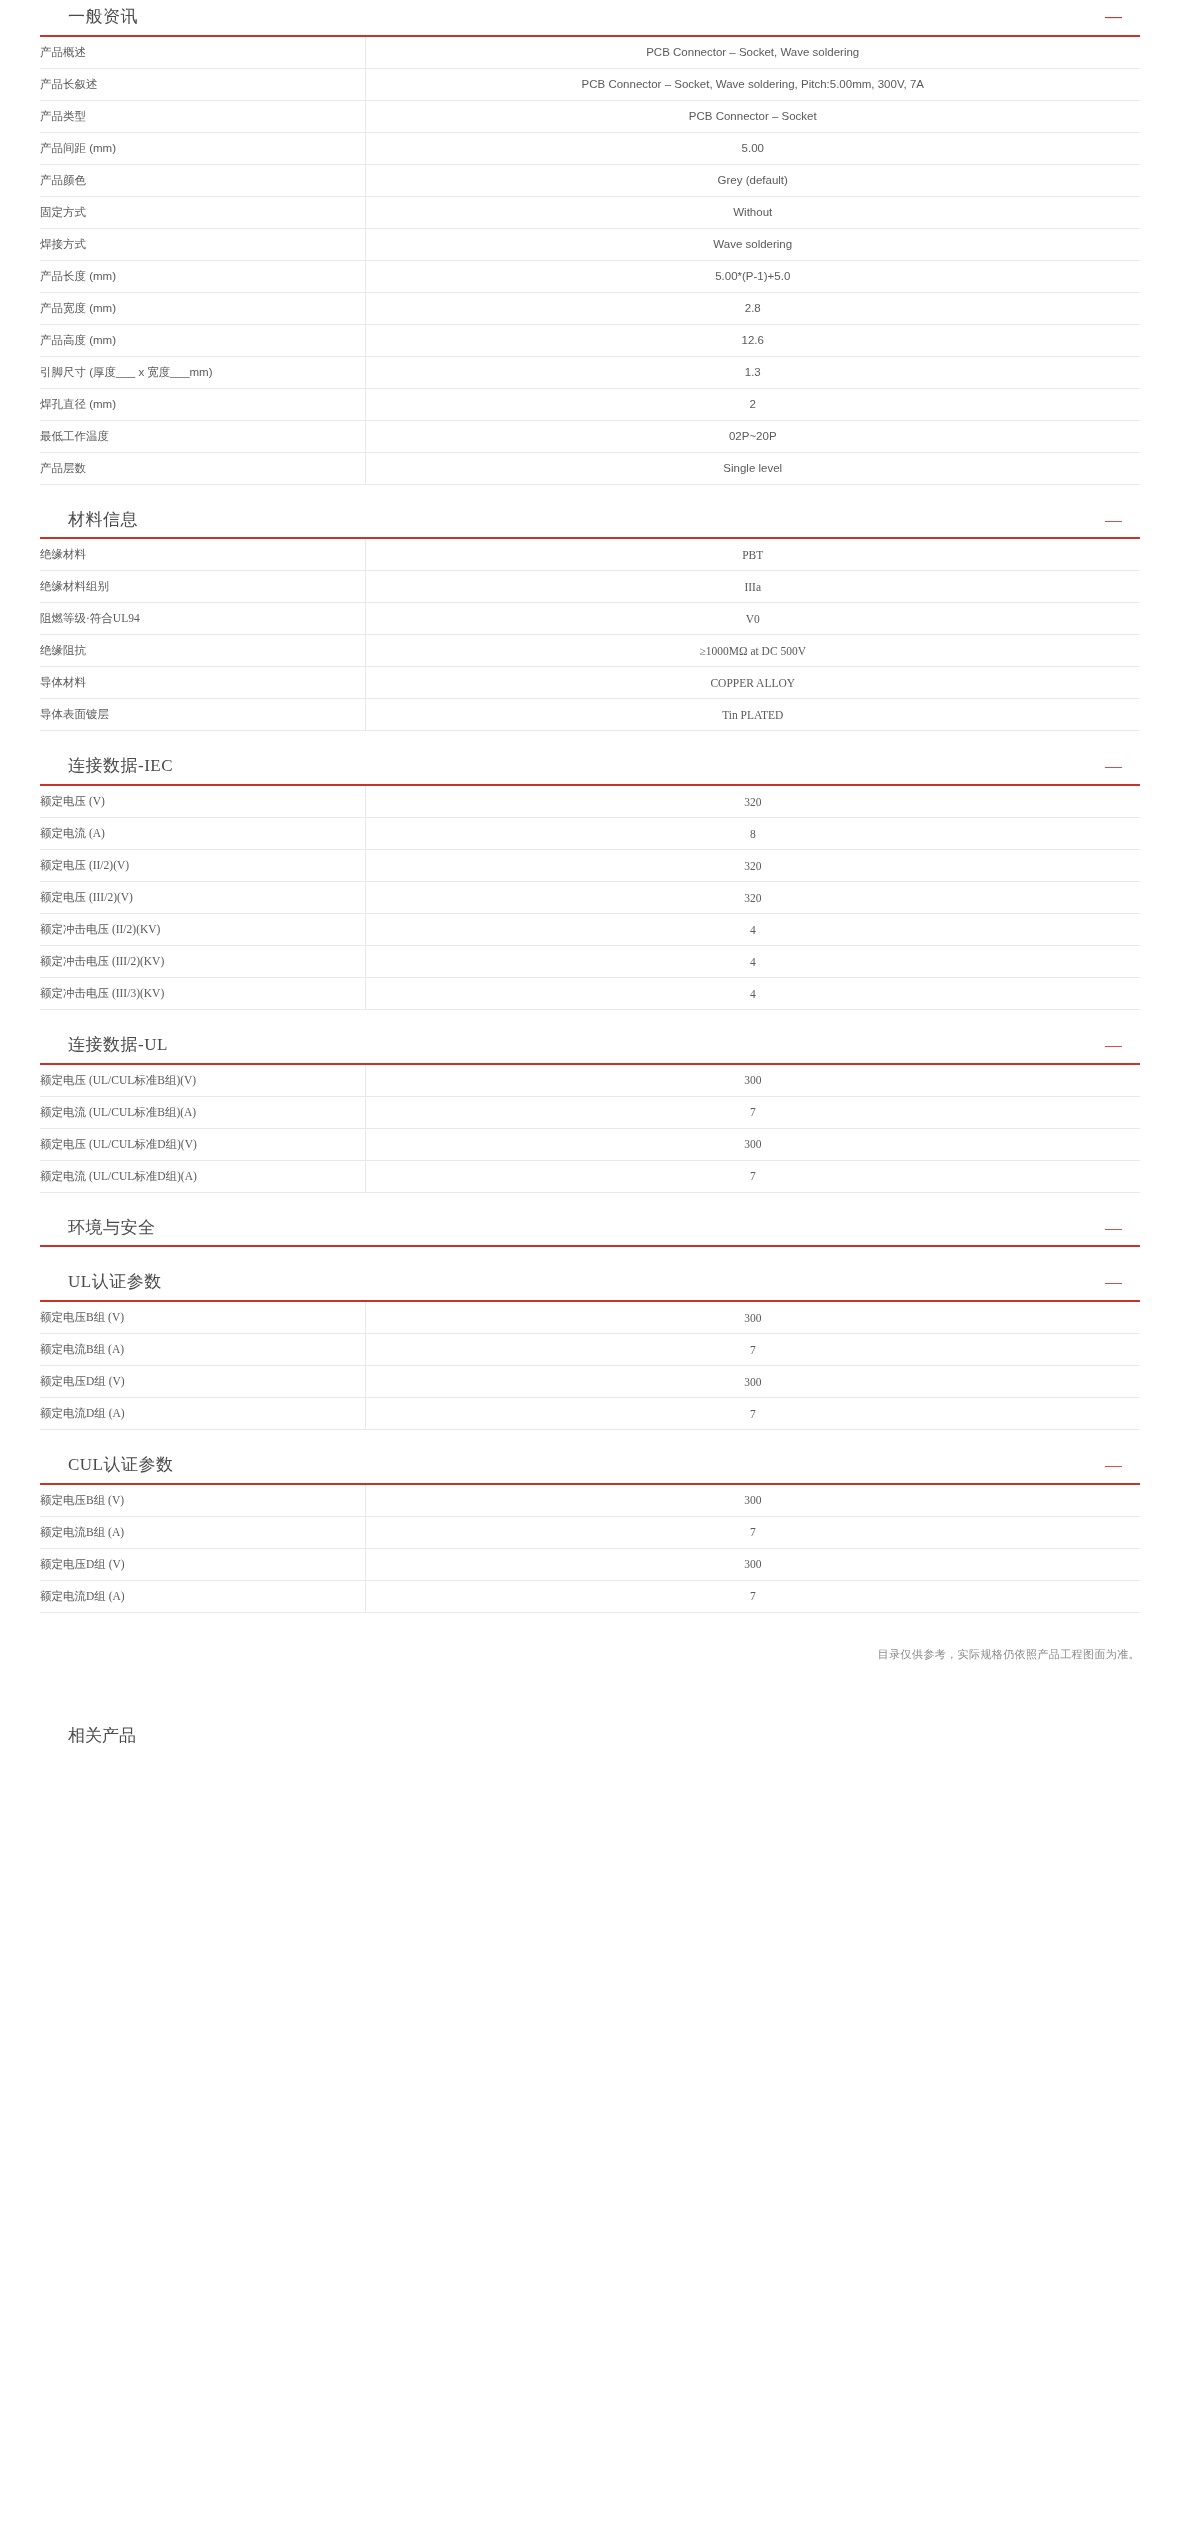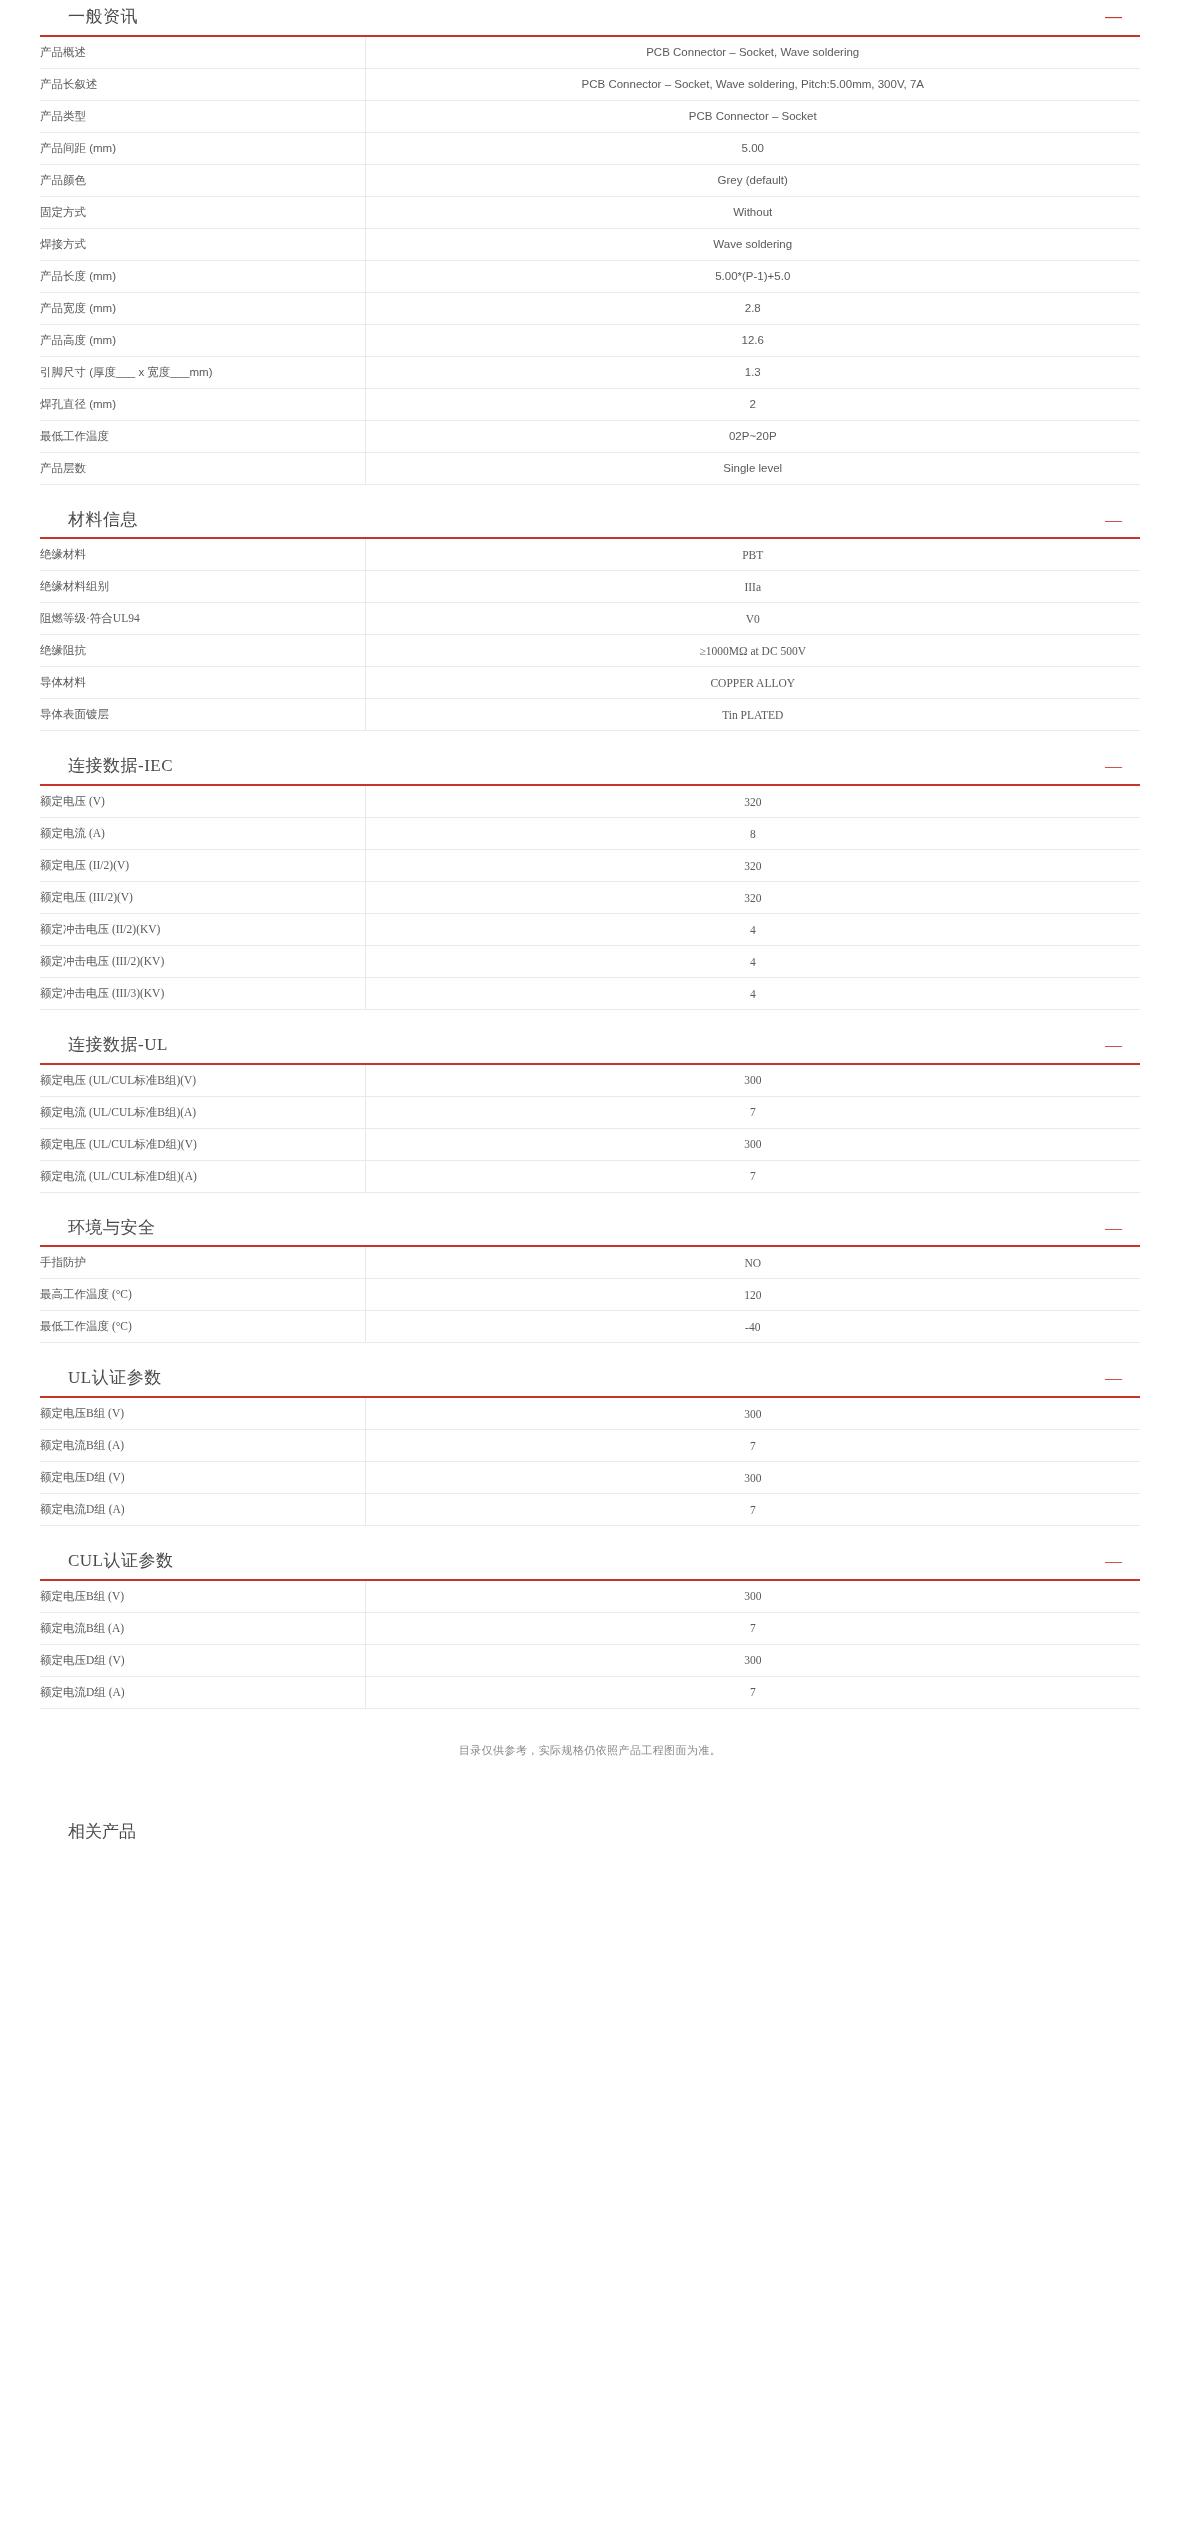--- a/index.html
+++ b/index.html
@@ -72,21 +72,21 @@
   }
   td.v {
     text-align: center;
     padding-left: 0;
     font-size: 11.5px;
     color: #555;
   }
   .footnote {
     width: 1100px;
     margin: 34px auto 0 auto;
-    text-align: center;
+    text-align: right;
     font-size: 11px;
     color: #8a8a8a;
     letter-spacing: 0.4px;
   }
   .related {
     width: 1100px;
     margin: 62px auto 0 auto;
     padding: 0 0 0 28px;
     font-size: 17px;
     color: #4a4a4a;
@@ -261,36 +261,20 @@
               <td class="v">7</td>
             </tr>
           </tbody>
         </table>
       </div>
       <div class="section">
         <div class="sec-head">
           <div class="sec-title">环境与安全</div>
           <div class="sec-toggle">—</div>
         </div>
-        <table class="spec">
-          <tbody>
-            <tr>
-              <td class="k">手指防护</td>
-              <td class="v">NO</td>
-            </tr>
-            <tr>
-              <td class="k">最高工作温度 (°C)</td>
-              <td class="v">120</td>
-            </tr>
-            <tr>
-              <td class="k">最低工作温度 (°C)</td>
-              <td class="v">-40</td>
-            </tr>
-          </tbody>
-        </table>
       </div>
       <div class="section">
         <div class="sec-head">
           <div class="sec-title">UL认证参数</div>
           <div class="sec-toggle">—</div>
         </div>
         <table class="spec">
           <tbody>
             <tr>
               <td class="k">额定电压B组 (V)</td>

